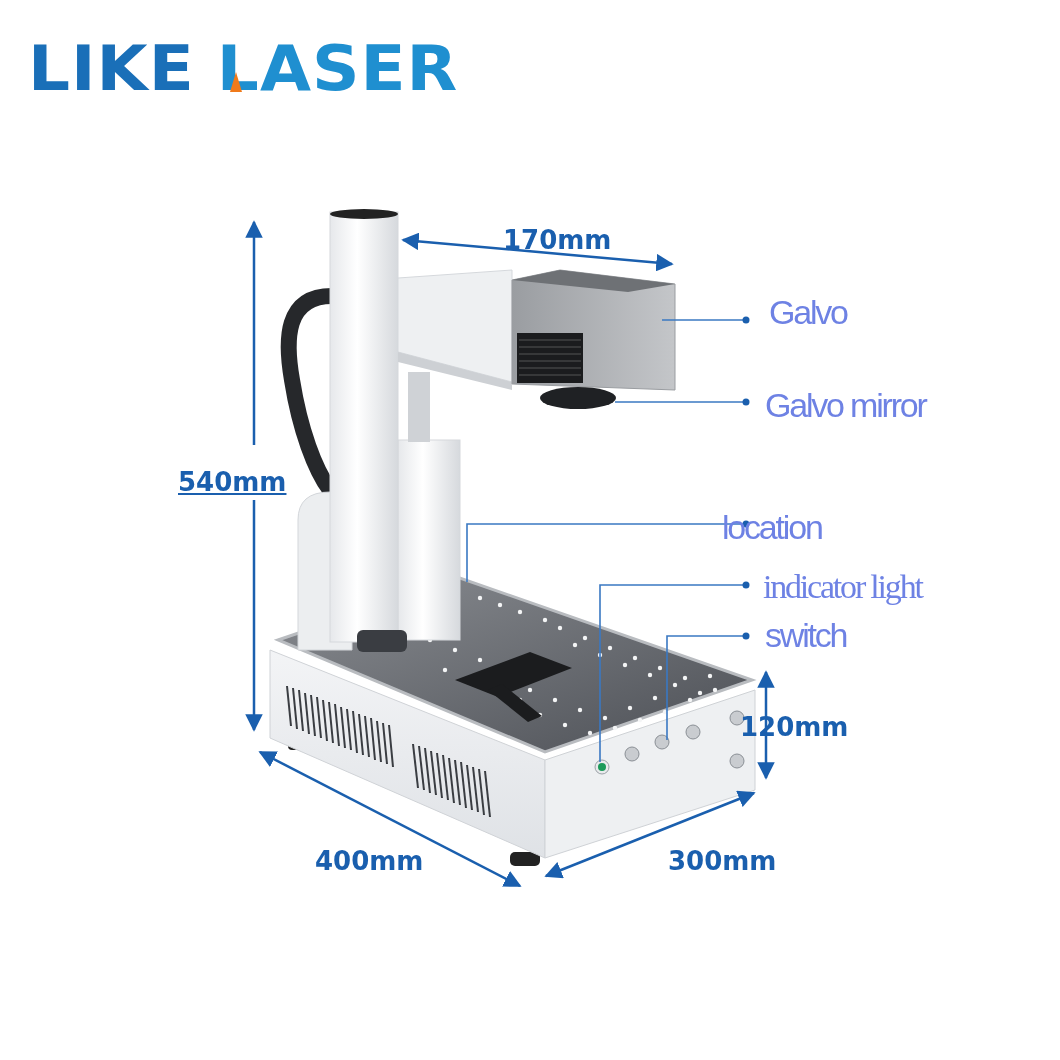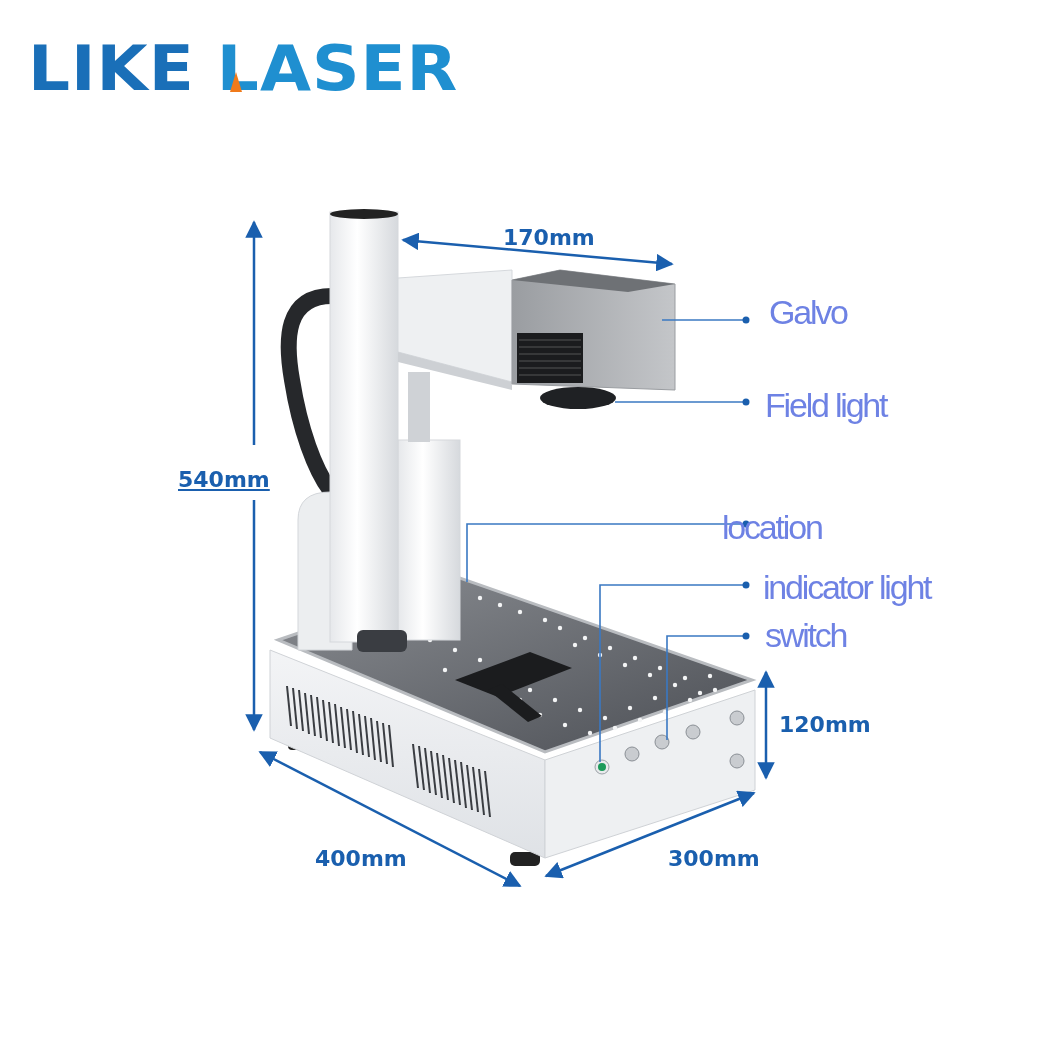--- a/index.html
+++ b/index.html
@@ -1,21 +1,21 @@
 <!DOCTYPE html>
 <html><head>
 <meta charset="utf-8">
 <style>
   html, body { margin:0; padding:0; background:#ffffff; }
   body { width:1060px; height:1060px; position:relative; overflow:hidden; font-family:"DejaVu Sans", sans-serif; }
   .abs { position:absolute; }
   .logo { left:28px; top:36px; font-family:"DejaVu Sans", sans-serif; font-weight:bold; font-size:66px; letter-spacing:1px; line-height:1; transform:scaleY(0.95); }
   .logo .w1 { color:#1a6fb8; }
   .logo .w2 { color:#1f8fd0; margin-left:22px; }
-  .dim { color:#1a5fae; font-weight:bold; font-size:22px; font-family:"DejaVu Sans", sans-serif; white-space:nowrap; }
+  .dim { color:#1a5fae; font-weight:bold; font-size:26px; font-family:"DejaVu Sans", sans-serif; white-space:nowrap; }
   .callout { color:#6e82e4; font-size:34px; font-family:"Liberation Sans", sans-serif; letter-spacing:-2.2px; white-space:nowrap; line-height:1; }
   svg { position:absolute; left:0; top:0; }
 </style>
 </head>
 <body>
 
 <div class="abs logo">
   <span class="w1">LIKE</span><span class="w2">LASER</span>
 </div>
 
@@ -199,21 +199,21 @@
     <circle cx="746" cy="320" r="3.5"></circle>
     <circle cx="746" cy="402" r="3.5"></circle>
     <circle cx="746" cy="524" r="3.5"></circle>
     <circle cx="746" cy="585" r="3.5"></circle>
     <circle cx="746" cy="636" r="3.5"></circle>
   </g>
 </svg>
 
 <div class="abs dim" style="left:178px; top:467px;text-decoration:underline;">540mm</div>
 <div class="abs dim" style="left:503px; top:225px;">170mm</div>
-<div class="abs dim" style="left:779px; top:712px;">120mm</div>
+<div class="abs dim" style="left:740px; top:712px;">120mm</div>
 <div class="abs dim" style="left:315px; top:846px;">400mm</div>
 <div class="abs dim" style="left:668px; top:846px;">300mm</div>
 
 <div class="abs callout" style="left:769px; top:295px;">Galvo</div>
-<div class="abs callout" style="left:765px; top:388px;">Field light</div>
+<div class="abs callout" style="left:765px; top:388px;">Galvo mirror</div>
 <div class="abs callout" style="left:722px; top:510px;">location</div>
-<div class="abs callout" style="left:763px; top:570px;">indicator light</div>
+<div class="abs callout" style="left:763px; top:570px;font-family:Liberation Serif, serif;">indicator light</div>
 <div class="abs callout" style="left:765px; top:618px;text-align:right;">switch</div>
 
 </body></html>

